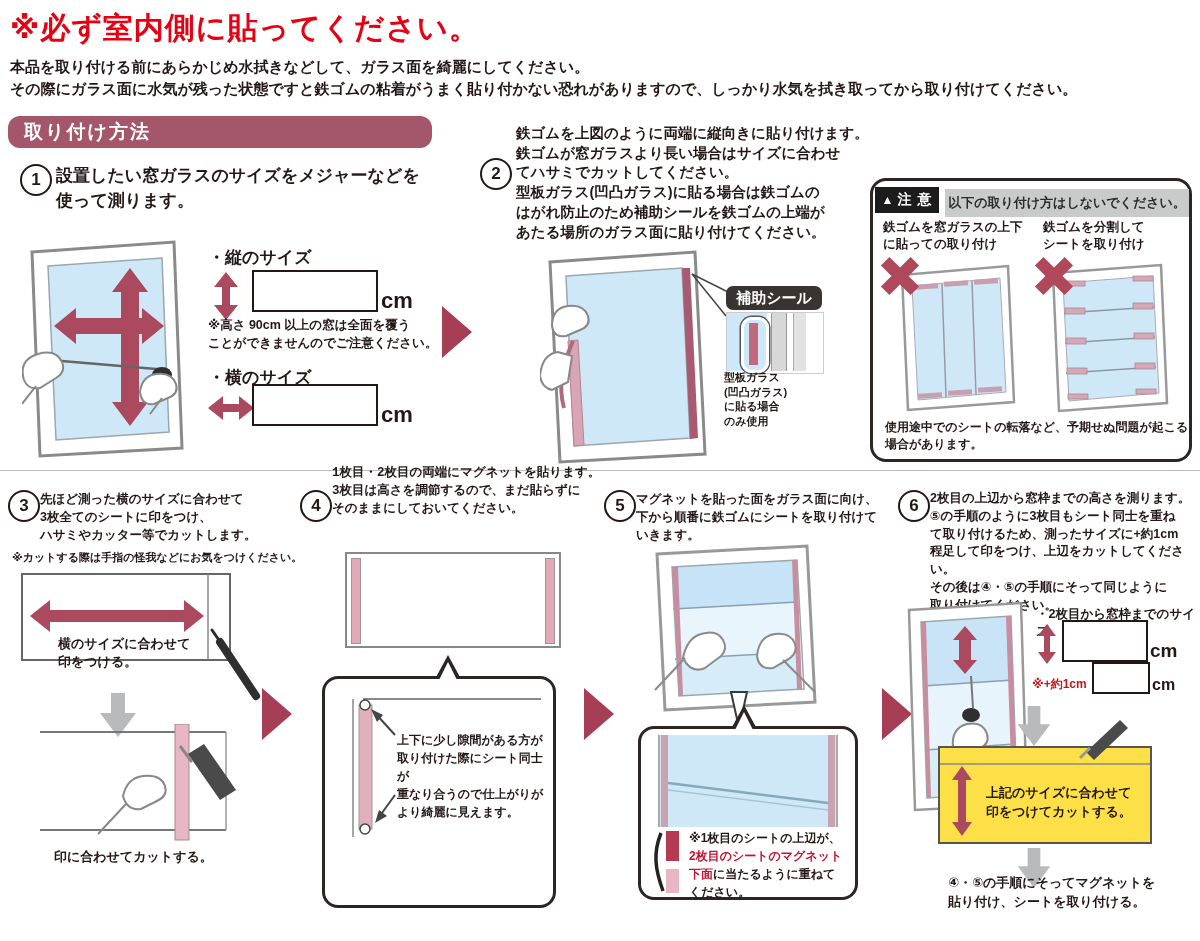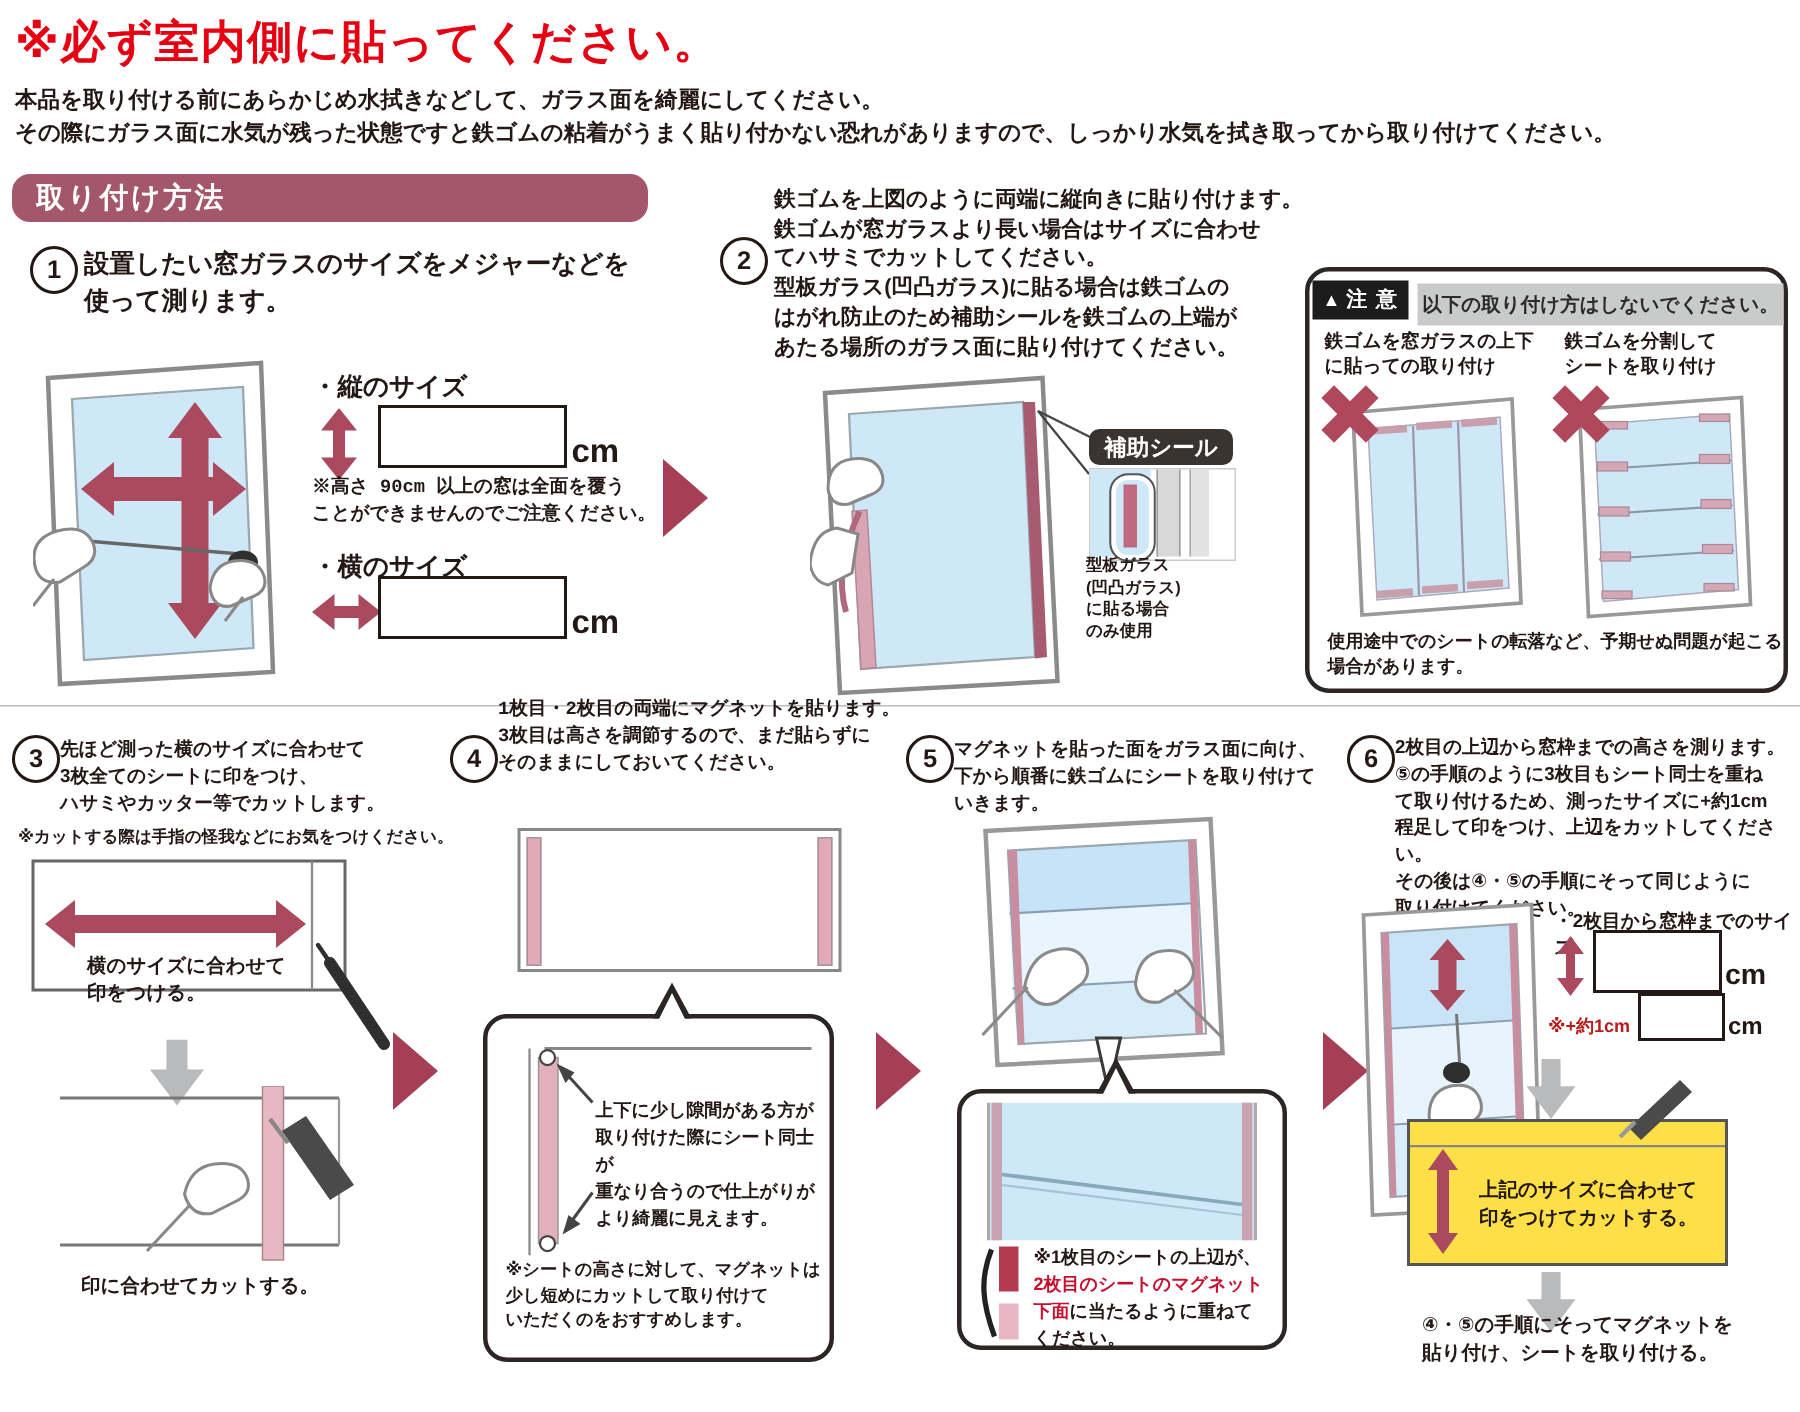--- a/index.html
+++ b/index.html
@@ -63,21 +63,21 @@
     <line x1="0" y1="170" x2="14" y2="152" stroke="#888" stroke-width="2"></line>
     <line x1="128" y1="180" x2="140" y2="164" stroke="#888" stroke-width="2"></line>
   </svg>
 
   <div class="abs stext1" style="left:208px;top:246px;">・縦のサイズ</div>
   <svg class="abs" style="left:214px;top:272px;" width="24" height="48" viewBox="0 0 24 48">
     <polygon points="12,0 24,15 16,15 16,33 24,33 12,48 0,33 8,33 8,15 0,15" fill="#ab4a5e"></polygon>
   </svg>
   <div class="abs sizebox" style="left:252px;top:270px;width:126px;height:42px;"></div>
   <div class="abs cm" style="left:381px;top:288px;font-size:22px;">cm</div>
-  <div class="abs stext3 pre" style="left:208px;top:317px;font-family:Liberation Mono, monospace;">※高さ 90cm 以上の窓は全面を覆う
+  <div class="abs stext3 pre" style="left:208px;top:317px;">※高さ 90cm 以上の窓は全面を覆う
 ことができませんのでご注意ください。</div>
   <div class="abs stext1" style="left:208px;top:366px;">・横のサイズ</div>
   <svg class="abs" style="left:208px;top:396px;" width="46" height="24" viewBox="0 0 46 24">
     <polygon points="0,12 15,0 15,8 31,8 31,0 46,12 31,24 31,16 15,16 15,24" fill="#ab4a5e"></polygon>
   </svg>
   <div class="abs sizebox" style="left:252px;top:384px;width:126px;height:42px;"></div>
   <div class="abs cm" style="left:381px;top:402px;font-size:22px;">cm</div>
 
   <div class="abs tri-right" style="left:442px;top:306px;"></div>
 
@@ -228,23 +228,20 @@
       <circle cx="32" cy="142" r="5" fill="#fff" stroke="#444" stroke-width="1.5"></circle>
       <line x1="62" y1="48" x2="42" y2="26" stroke="#444" stroke-width="2"></line>
         <polygon points="38,22 50,28 44,35" fill="#444"></polygon>
       <line x1="62" y1="108" x2="46" y2="130" stroke="#444" stroke-width="2"></line>
         <polygon points="42,136 46,123 54,129" fill="#444"></polygon>
     </svg>
     <div class="abs pre b" style="left:72px;top:52px;font-size:12px;line-height:1.5;">上下に少し隙間がある方が
 取り付けた際にシート同士が
 重なり合うので仕上がりが
 より綺麗に見えます。</div>
-    <div class="abs pre b" style="left:12px;top:160px;width:212px;font-size:11.5px;line-height:1.45;">※シートの高さに対して、マグネットは
-少し短めにカットして取り付けて
-いただくのをおすすめします。</div>
   </div>
 
   <div class="abs tri-right" style="left:584px;top:688px;"></div>
 
   <div class="abs cnum" style="left:604px;top:490px;">5</div>
   <div class="abs pre b" style="left:636px;top:490px;font-size:12.5px;line-height:1.45;">マグネットを貼った面をガラス面に向け、
 下から順番に鉄ゴムにシートを取り付けて
 いきます。</div>
 
   <svg class="abs" style="left:645px;top:540px;" width="185" height="190" viewBox="0 0 185 190">

